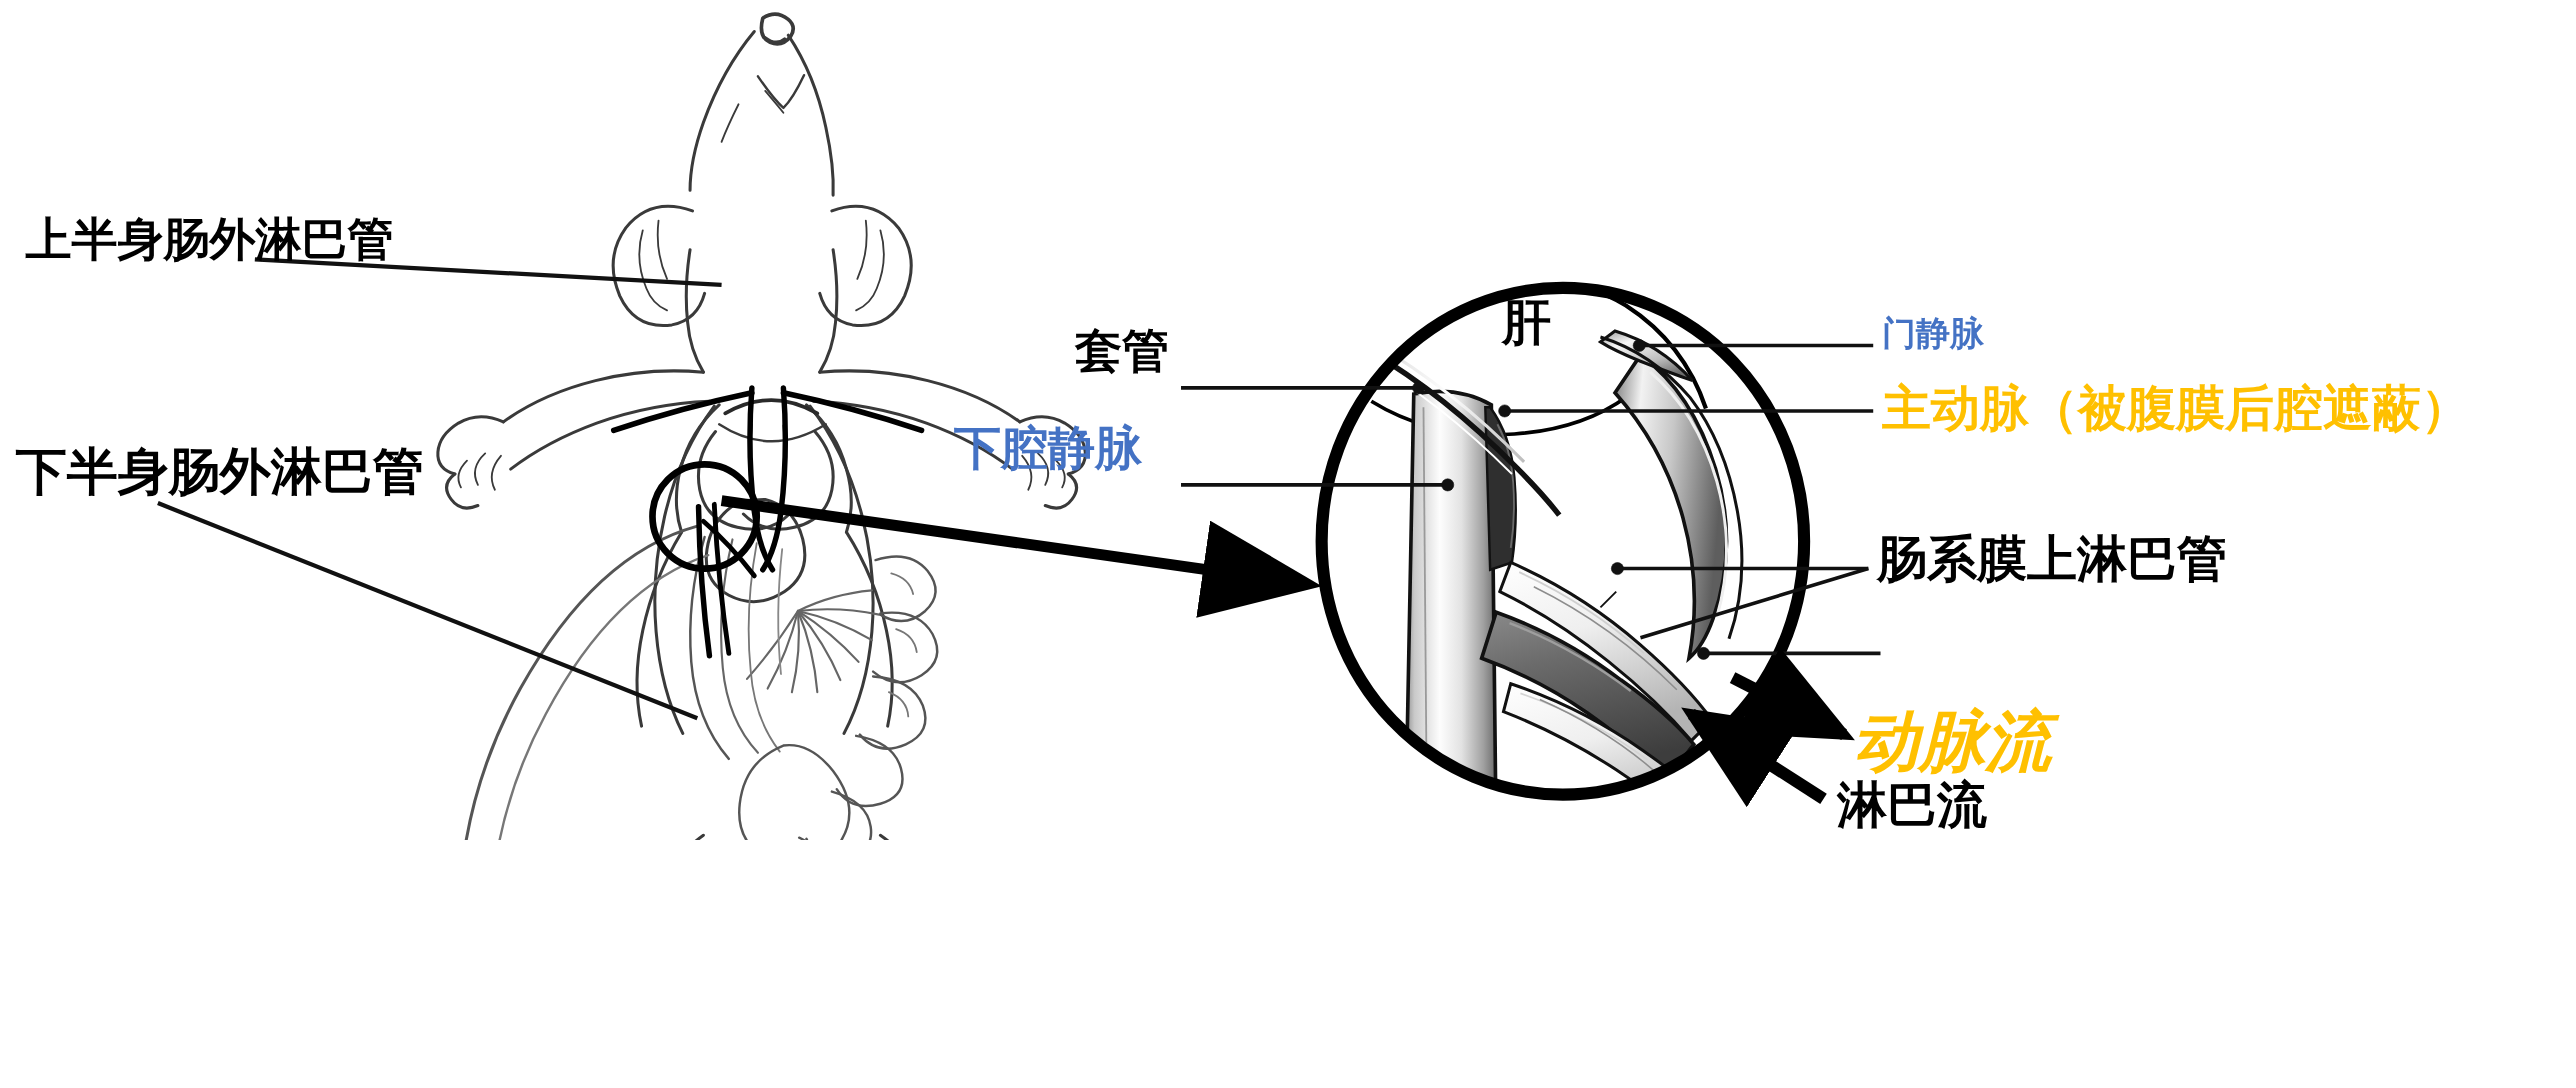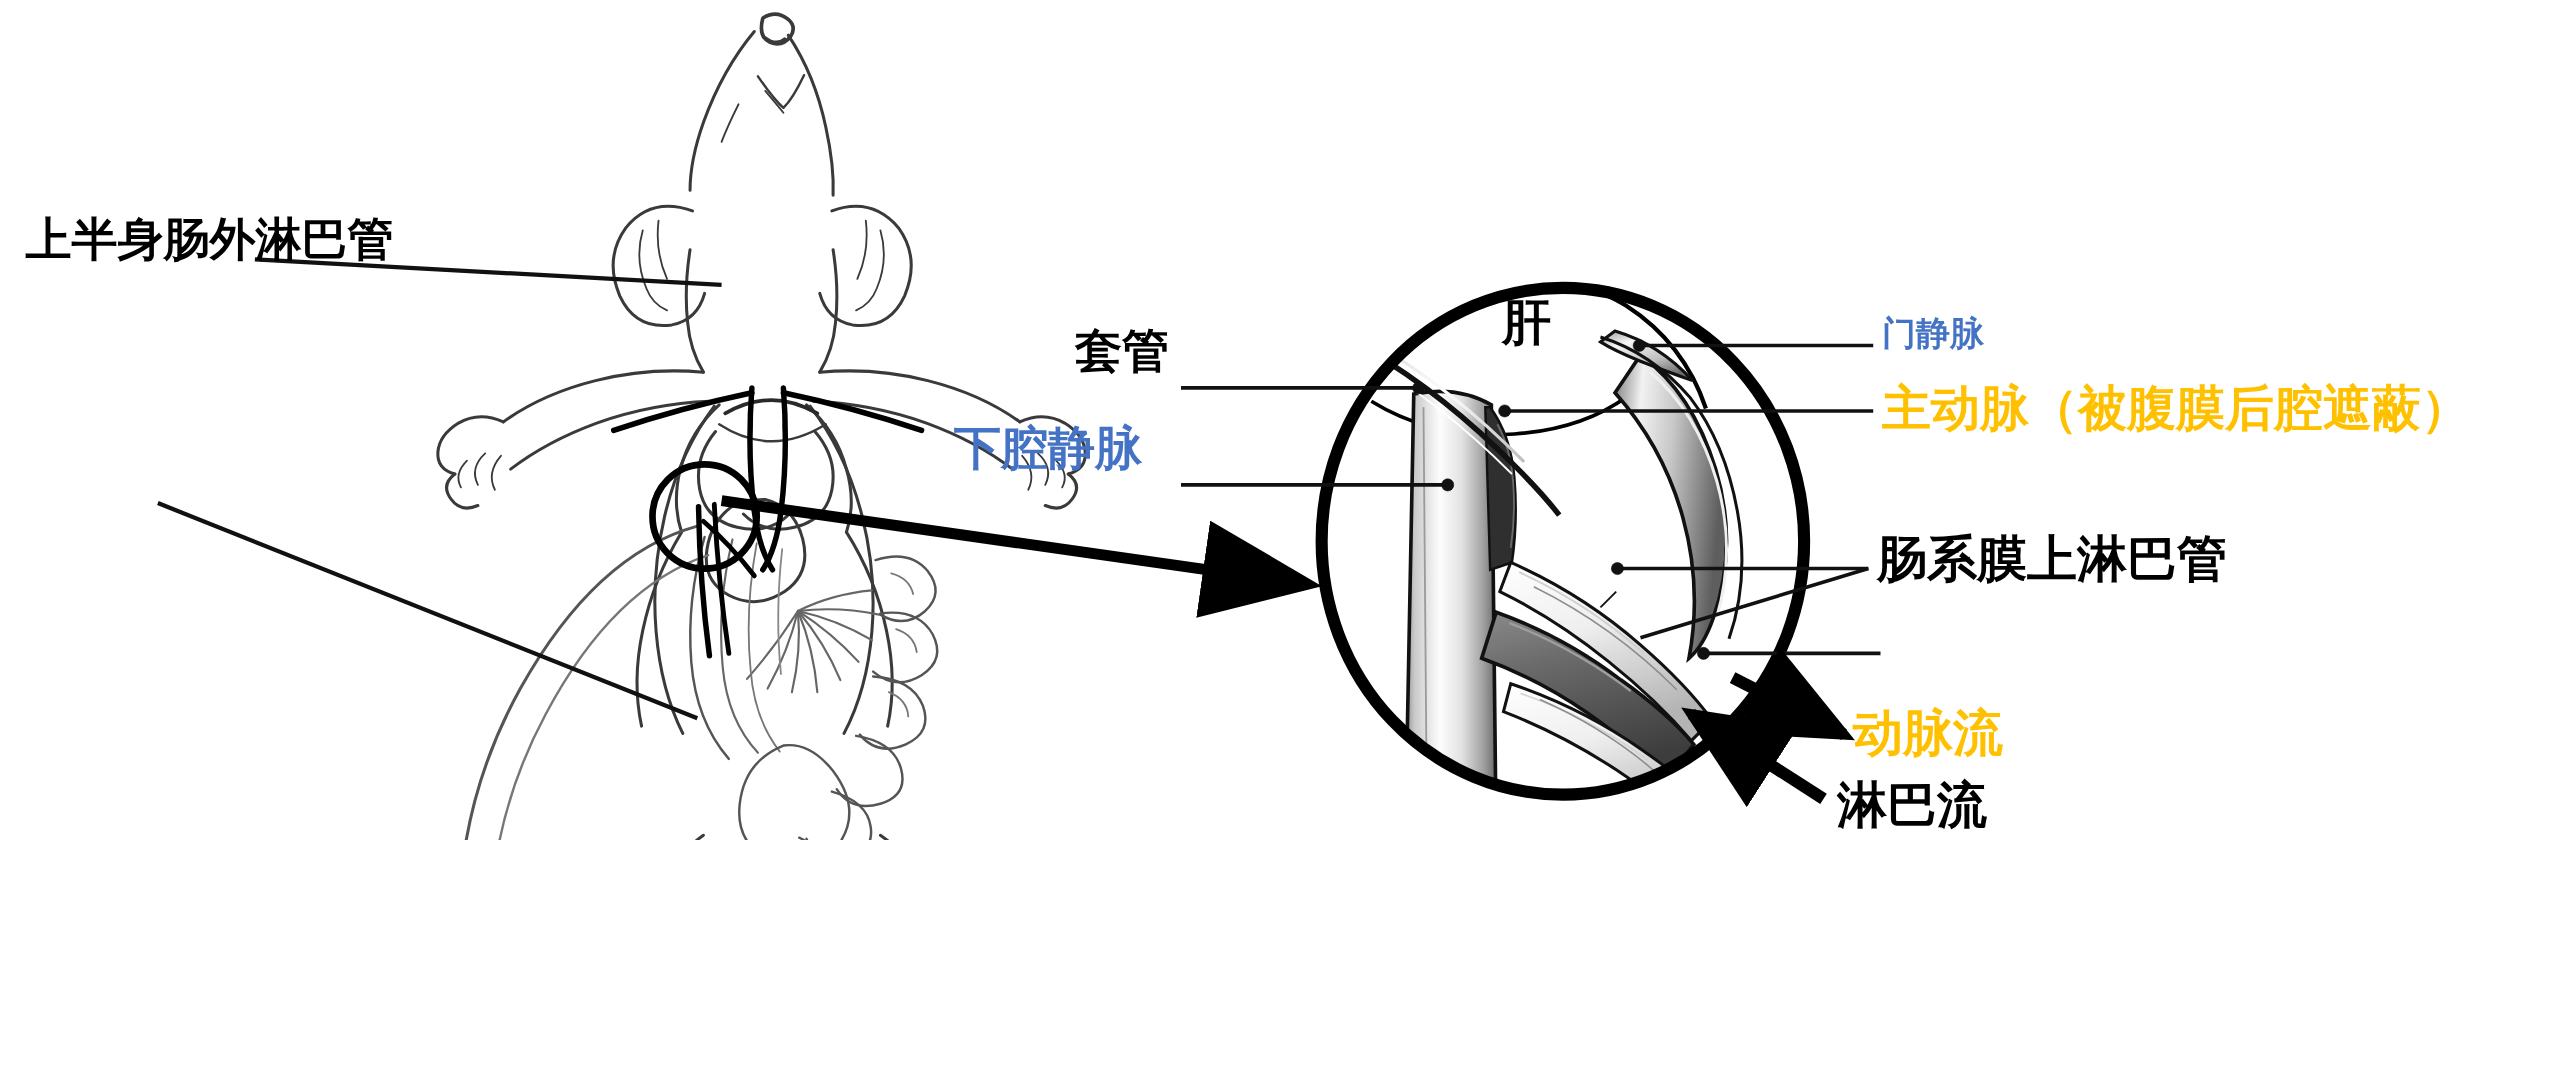--- a/index.html
+++ b/index.html
@@ -257,32 +257,33 @@
       <line x1="2814" y1="1078" x2="3102" y2="1078" stroke-width="6"></line>
       <circle cx="2810" cy="1078" r="10"></circle>
     </g>
 
     <line x1="2858" y1="1118" x2="3042" y2="1212" stroke="#000" stroke-width="20" marker-end="url(#arrowSm)"></line>
     <line x1="3008" y1="1318" x2="2790" y2="1178" stroke="#000" stroke-width="20" marker-end="url(#arrowSm)"></line>
   </svg>
 
   <div class="lbl" style="left:25.5px;  top:216px; font-size:46px;">上半身肠外淋巴管</div>
 
+  <div class="lbl" style="left:15.8px;  top:446px; font-size:51px;">下半身肠外淋巴管</div>
 
   <div class="lbl" style="left:1169px; top:327px; font-size:47px; transform:translateX(-100%);">套管</div>
 
   <div class="lbl" style="left:1502px; top:298px; font-size:49px;">肝</div>
 
   <div class="lbl blue" style="left:1102px; top:424px; font-size:47px; transform:translateX(-100%);margin-left:40px;">下腔静脉</div>
 
   <div class="lbl blue" style="left:1882px; top:316px; font-size:34px;">门静脉</div>
 
   <div class="lbl gold" style="left:1882px; top:384px; font-size:49px;text-align:right;">主动脉（被腹膜后腔遮蔽）</div>
 
   <div class="lbl" style="left:1877px; top:534px; font-size:50px;">肠系膜上淋巴管</div>
 
 
-  <div class="lbl gold" style="left:1853px; top:708px; font-size:50px;">动脉流</div>
+  <div class="lbl gold" style="left:1853px; top:708px; font-size:66px;font-style:italic;">动脉流</div>
 
   <div class="lbl" style="left:1798px; top:780px; font-size:50px;margin-left:39px;">淋巴流</div>
 
 </div>
 
 
 </body></html>

